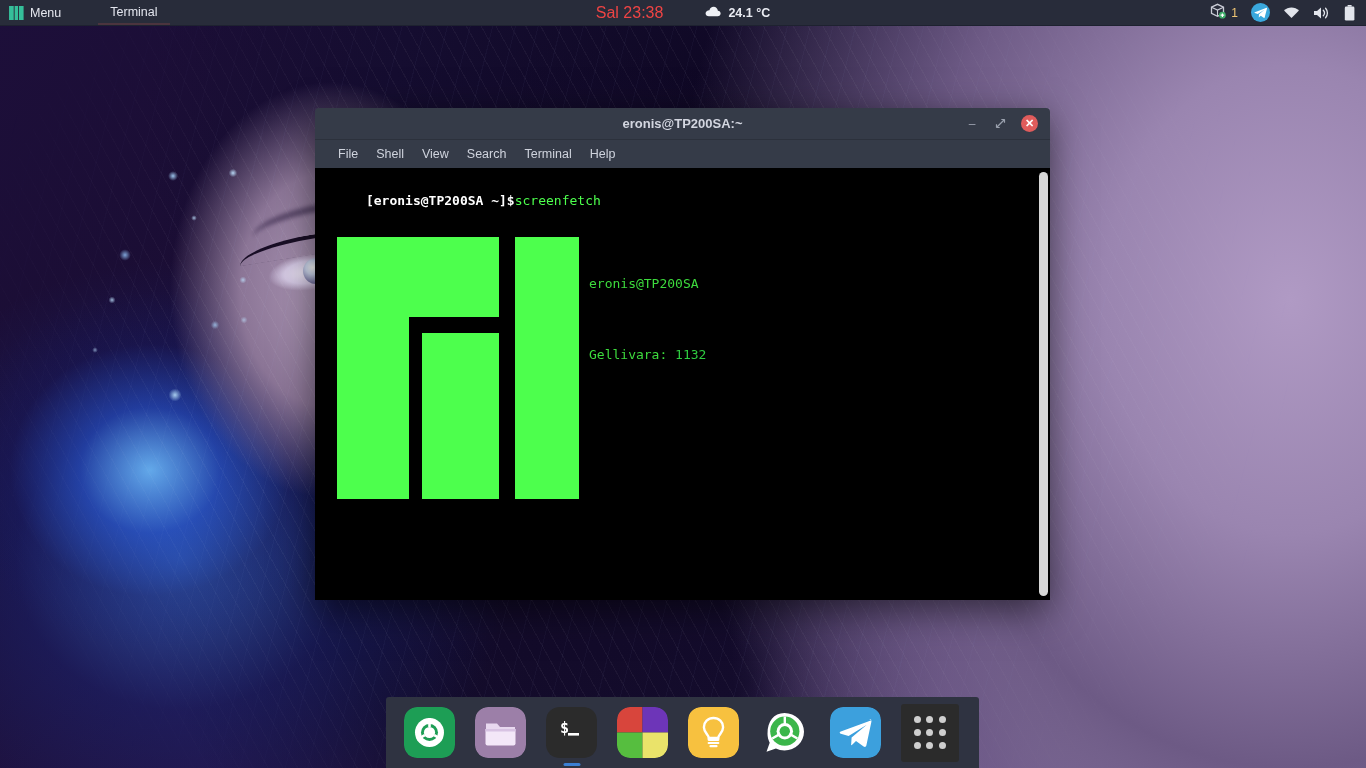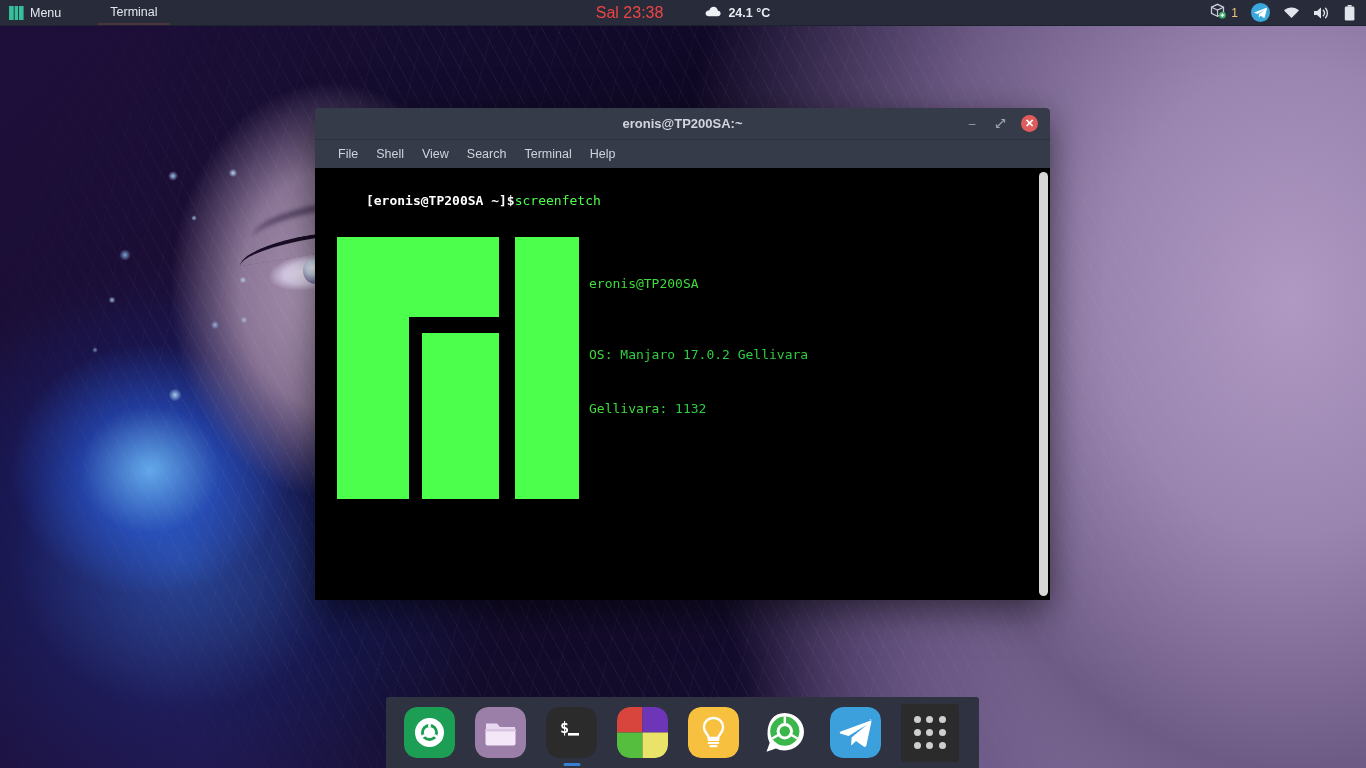--- a/index.html
+++ b/index.html
@@ -277,21 +277,20 @@
           <rect x="10" y="0" width="162" height="80" fill="#4dff4d"></rect>
           <rect x="10" y="0" width="72" height="262" fill="#4dff4d"></rect>
           <rect x="95" y="96" width="77" height="166" fill="#4dff4d"></rect>
           <rect x="188" y="0" width="64" height="262" fill="#4dff4d"></rect>
         </svg>
       </div>
 
       <div class="info">
         <div class="line"><span class="c-key">eronis@TP200SA</span></div>
 
-        <div class="line"><span class="c-key">OS:</span> <span class="c-val">Manjaro 17.0.2 Gellivara</span></div>
         <div class="line"><span class="c-key">Gellivara:</span> <span class="c-val">1132</span></div>
         
         
         
         
         
         
         
         
 

